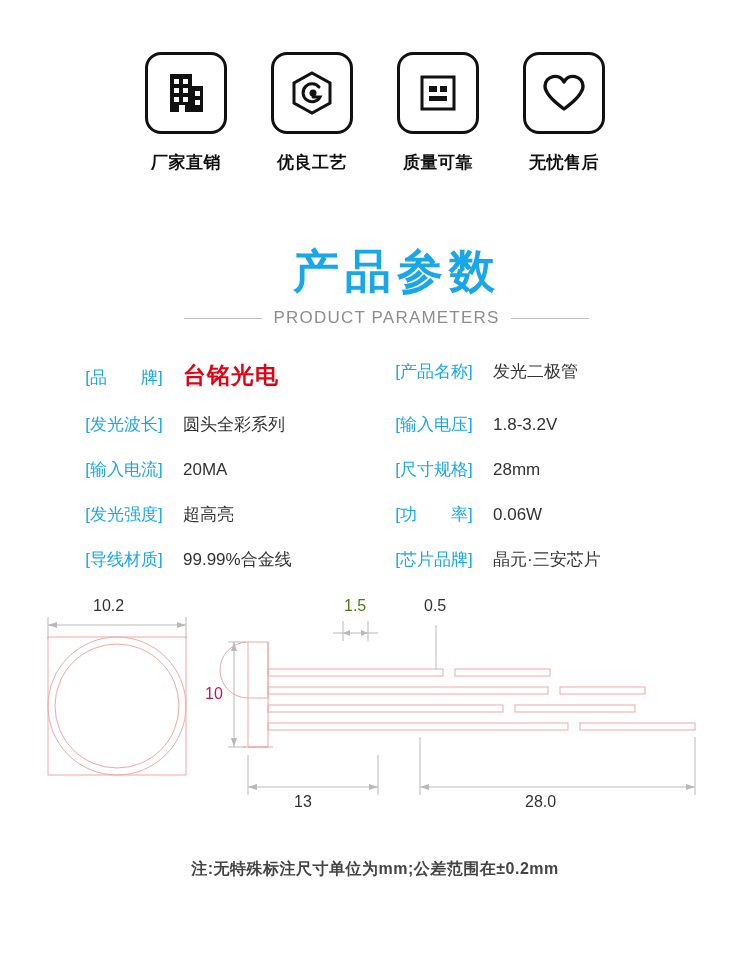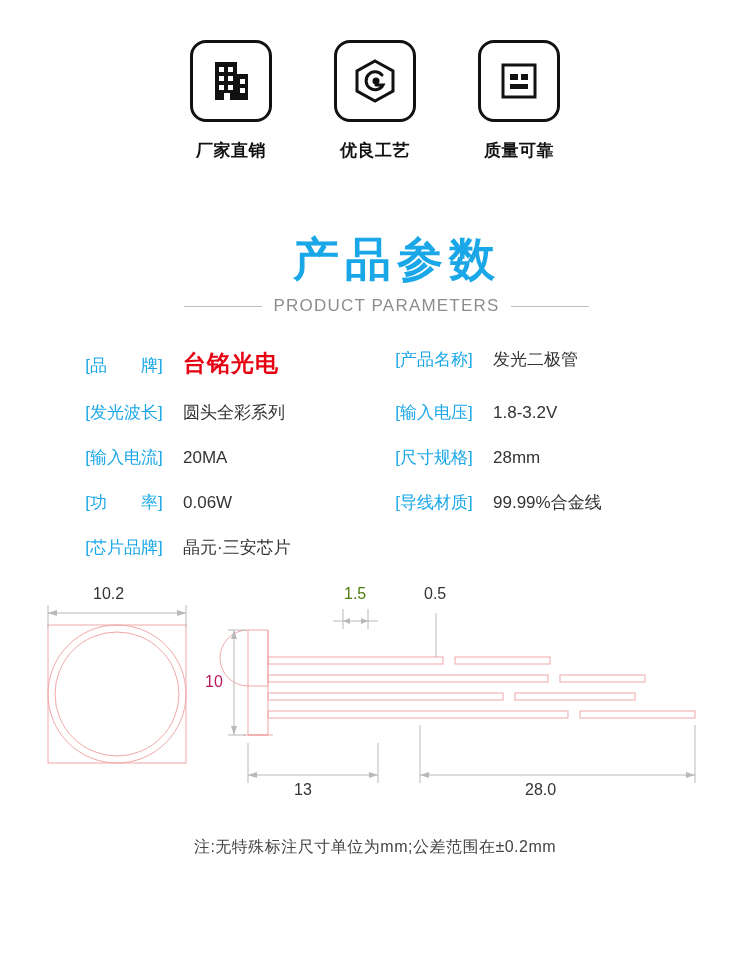--- a/index.html
+++ b/index.html
@@ -14,22 +14,22 @@
     color: #222;
     position: relative;
     overflow: hidden;
   }
 
   
   .features {
     display: flex;
     justify-content: center;
     align-items: flex-start;
-    gap: 40px;
-    padding-top: 40px;
+    gap: 22px;
+    padding-top: 52px;
   }
   .feature {
     width: 104px;
     display: flex;
     flex-direction: column;
     align-items: center;
   }
   .feature-box {
     width: 82px;
     height: 82px;
@@ -118,25 +118,26 @@
     position: relative;
     width: 672px;
     height: 250px;
     margin-top: 24px;
     text-align: right;
   }
   .drawing svg { display: block; }
 
   
   .note {
-    margin-top: 4px;
+    margin-top: 14px;
     text-align: center;
     font-size: 16px;
     color: #444;
     letter-spacing: 0.5px;
+    font-weight: bold;
   }
 </style>
 </head>
 <body>
 
 <div class="features">
 
   <div class="feature">
     <div class="feature-box">
       <svg width="50" height="50" viewBox="0 0 50 50">
@@ -173,20 +174,28 @@
         <rect x="9" y="9" width="32" height="32" fill="none" stroke="#111" stroke-width="3"></rect>
         <rect x="16" y="18" width="8" height="6" fill="#111"></rect>
         <rect x="27" y="18" width="7" height="6" fill="#111"></rect>
         <rect x="16" y="28" width="18" height="5" fill="#111"></rect>
       </svg>
     </div>
     <div class="feature-label">质量可靠</div>
   </div>
 
 
+  <div class="feature">
+    <div class="feature-box">
+      <svg width="50" height="50" viewBox="0 0 50 50">
+        <path d="M25 41 C10 30 6 23 6 18 A10 10 0 0 1 25 14 A10 10 0 0 1 44 18 C44 23 40 30 25 41 Z" fill="none" stroke="#111" stroke-width="3.4" stroke-linejoin="round"></path>
+      </svg>
+    </div>
+    <div class="feature-label">无忧售后</div>
+  </div>
 
 </div>
 
 <div class="title-block">
   <div class="title-main">产品参数</div>
   <div class="title-sub-row">
     <div class="title-rule"></div>
     <div class="title-sub">PRODUCT PARAMETERS</div>
     <div class="title-rule"></div>
   </div>
@@ -214,20 +223,24 @@
 
   <div class="param">
     <span class="param-key">[输入电流]</span>
     <span class="param-val">20MA</span>
   </div>
   <div class="param">
     <span class="param-key">[尺寸规格]</span>
     <span class="param-val">28mm</span>
   </div>
 
+  <div class="param">
+    <span class="param-key">[发光强度]</span>
+    <span class="param-val">超高亮</span>
+  </div>
   <div class="param">
     <span class="param-key">[功　　率]</span>
     <span class="param-val">0.06W</span>
   </div>
 
   <div class="param">
     <span class="param-key">[导线材质]</span>
     <span class="param-val">99.99%合金线</span>
   </div>
   <div class="param">

